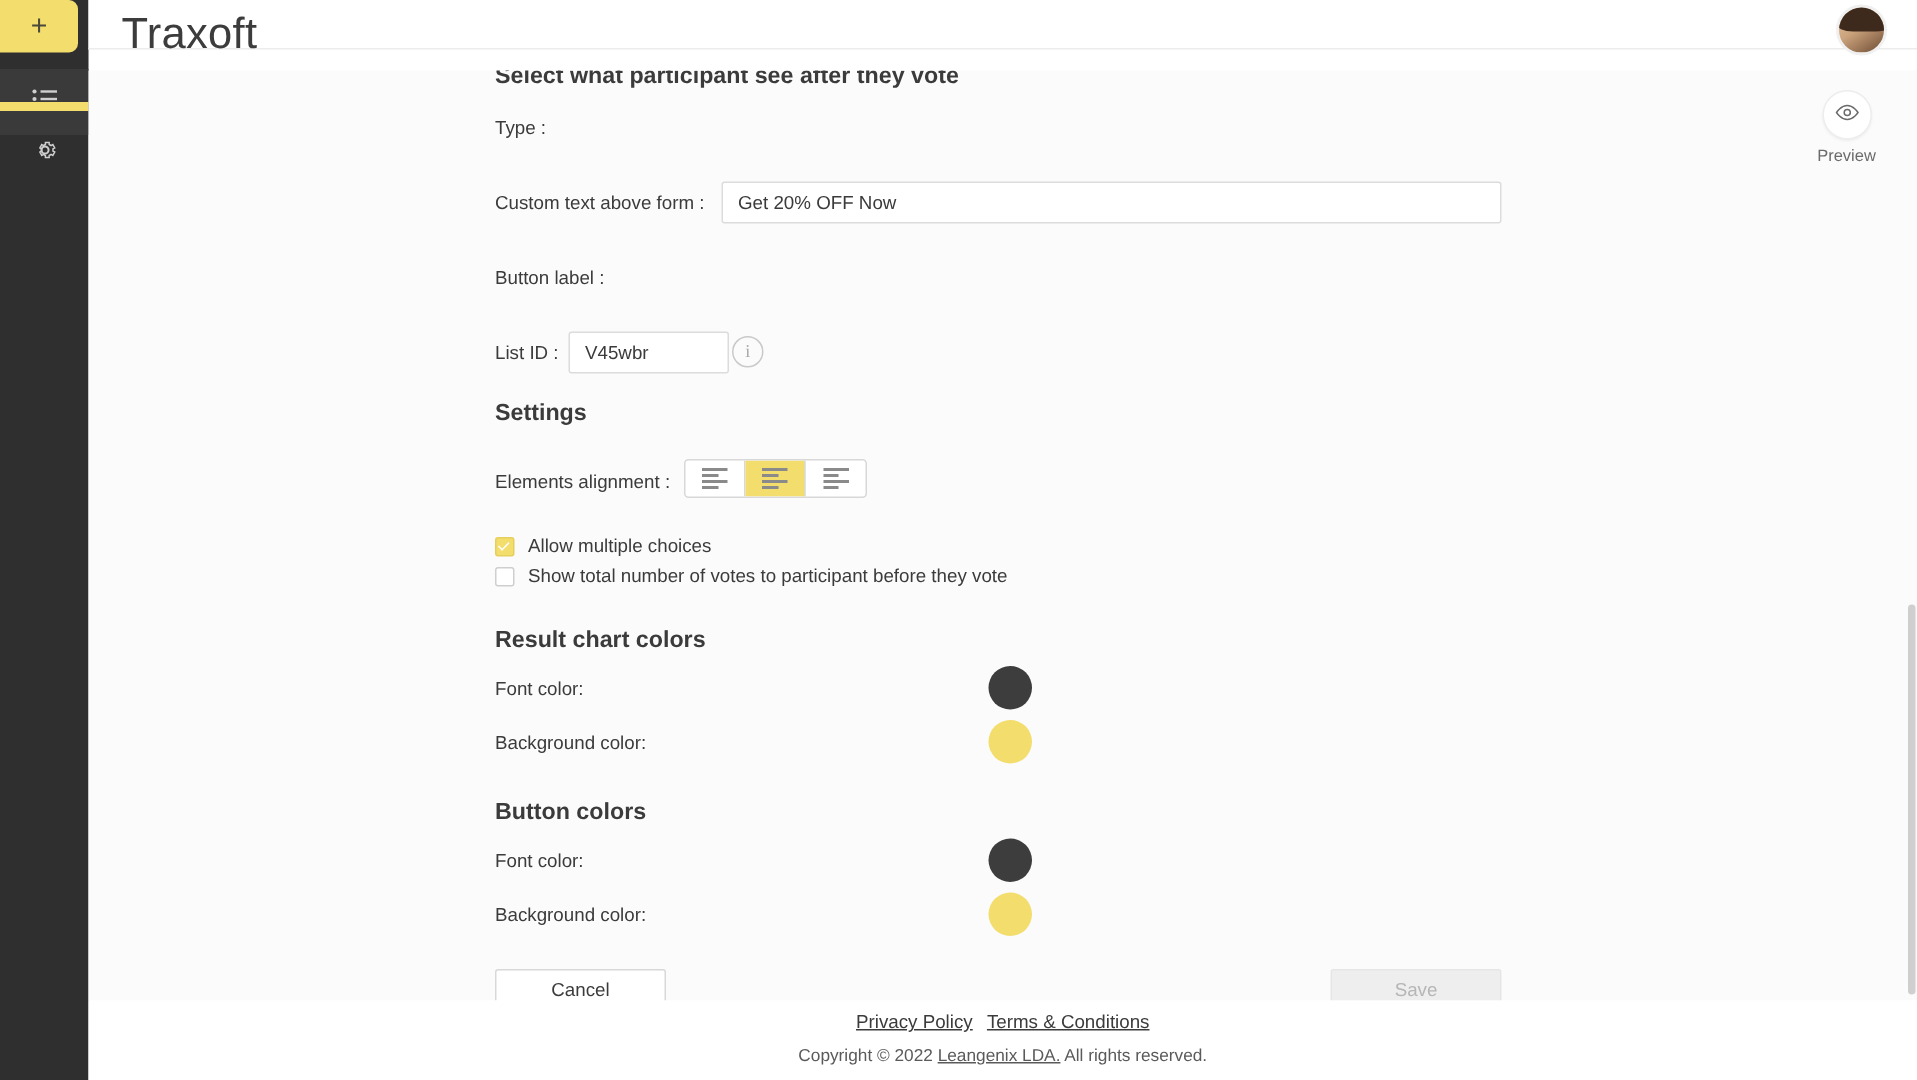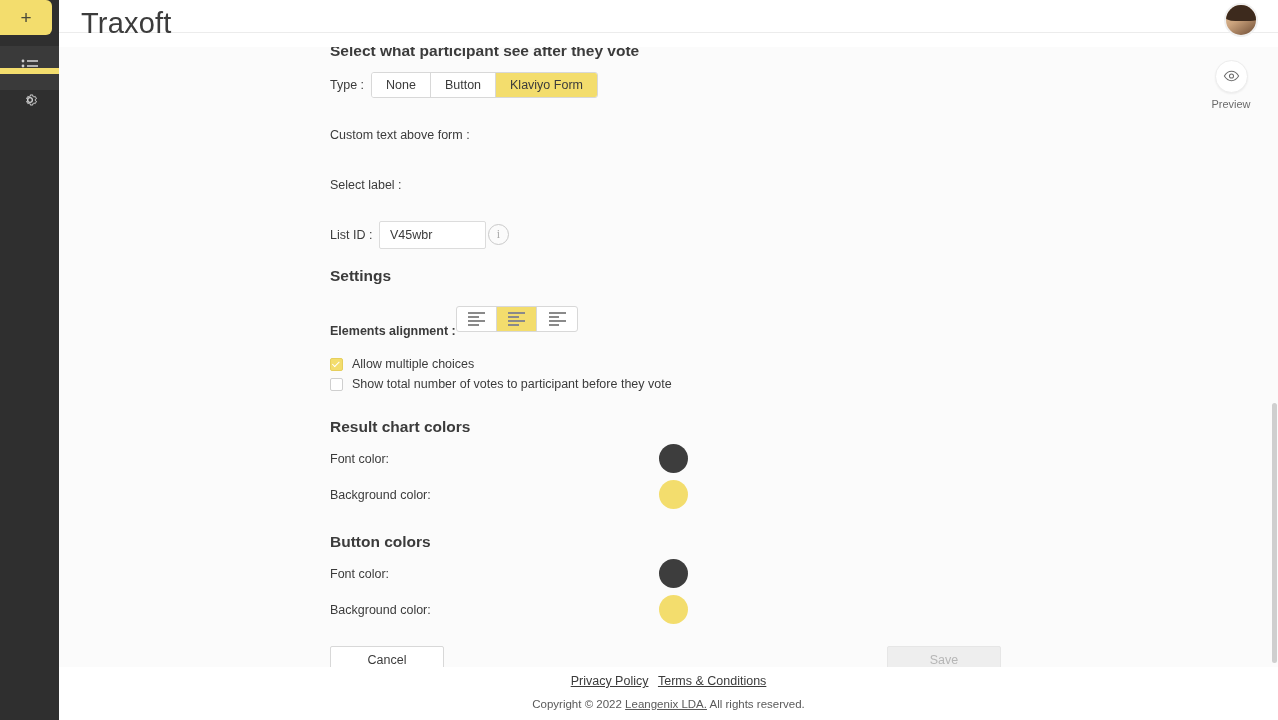--- a/index.html
+++ b/index.html
@@ -289,39 +289,37 @@
           <circle cx="10" cy="6.5" r="2.4" stroke="#6b6b6b" stroke-width="1.2" fill="none"></circle>
         </svg>
       </span>
     </div>
     <div class="ptxt">Preview</div>
   </div>
 
   <div class="section-title" style="left:271px; top:-5px;">Select what participant see after they vote</div>
 
   <div class="label" style="left:271px; top:31px;text-align:right;">Type :</div>
-  <div class="seg" style="left:312px; top:25px;">
-    <div>None</div>
-    <div>Button</div>
-    <div class="active">Klaviyo Form</div>
-  </div>
 
   <div class="label" style="left:271px; top:81px;">Custom text above form :</div>
-
-  <div class="label" style="left:271px; top:131px;">Select label :</div>
+  <div class="field" style="left:422px; top:74px; width:520px;">
+    <span>Get 20% OFF Now</span>
+  </div>
+
+  <div class="label" style="left:271px; top:131px;">Button label :</div>
 
   <div class="label" style="left:271px; top:181px;">List ID :</div>
   <div class="field" style="left:320px; top:174px; width:107px;">
     <span>V45wbr</span>
   </div>
   <div class="info-icon" style="left:429px; top:177px;">i</div>
 
   <div class="section-title" style="left:271px; top:220px;">Settings</div>
 
-  <div class="label" style="left:271px; top:277px;font-weight:bold;">Elements alignment :</div>
+  <div class="label" style="left:271px; top:267px;">Elements alignment :</div>
   <div class="align-seg" style="left:397px; top:259px;">
     <div>
       <div class="bars a-left">
           <i></i>
           <i></i>
           <i></i>
           <i></i>
         </div>
     </div>
     <div class="active">

